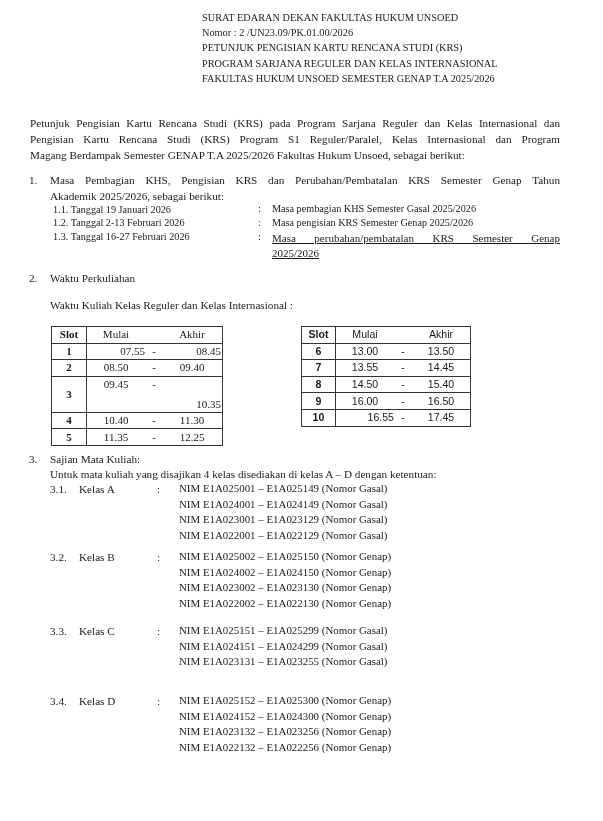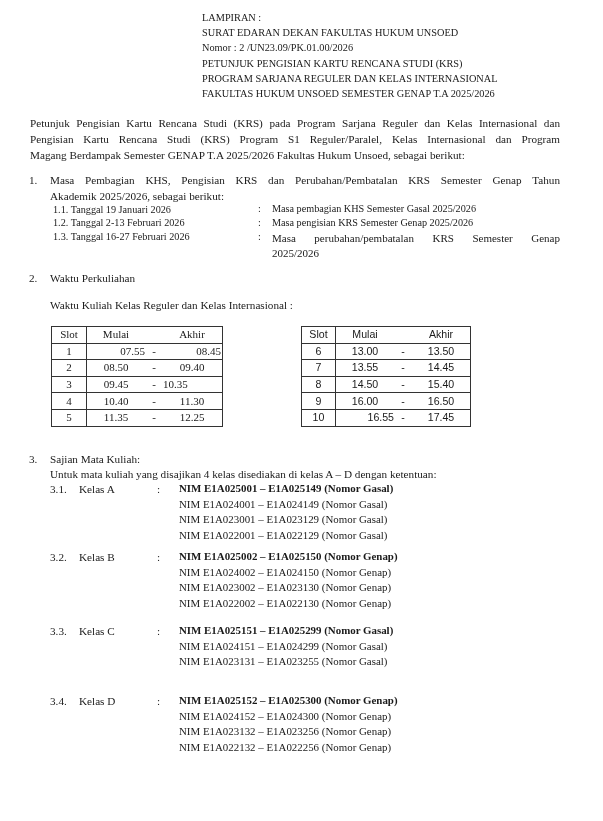--- a/index.html
+++ b/index.html
@@ -6,34 +6,33 @@
   body { width: 603px; height: 821px; position: relative; overflow: hidden;
          font-family: "Liberation Serif", "DejaVu Serif", serif; color: #1a1a1a; }
   .abs { position: absolute; white-space: nowrap; }
   .hdr { left: 202px; font-size: 10.3px; line-height: 15.2px; }
   .hdr div { height: 15.2px; }
   .p { font-size: 11.2px; line-height: 16px; }
   .justify { text-align: justify; text-align-last: justify; white-space: normal; }
   .small { font-size: 10.2px; }
   table.slot { position: absolute; border-collapse: collapse; font-size: 11px; }
   table.slot td { border: 1px solid #333; height: 15.6px; padding: 0; line-height: 15px; }
-  table.slot td.s { text-align: center; }
+  table.slot td.s { text-align: center; font-weight: bold; }
   table.slot td.t { padding: 0; }
   .trow { display: flex; }
   .trow span { display: inline-block; }
   table.sans { font-family: "Liberation Sans", "DejaVu Sans", sans-serif; font-size: 10.6px; }
   .nim { position: absolute; left: 179px; font-size: 10.9px; line-height: 15.5px; }
   .nim div { height: 15.5px; white-space: nowrap; }
-  .nim .b { font-weight: bold; }
+  .nim .b { font-weight: normal; }
 </style>
 </head>
 <body>
 
 <div class="abs hdr" style="top:10px;">
-  <div>LAMPIRAN :</div>
   <div>SURAT EDARAN DEKAN FAKULTAS HUKUM UNSOED</div>
   <div>Nomor : 2 /UN23.09/PK.01.00/2026</div>
   <div>PETUNJUK PENGISIAN KARTU RENCANA STUDI (KRS)</div>
   <div>PROGRAM SARJANA REGULER DAN KELAS INTERNASIONAL</div>
   <div>FAKULTAS HUKUM UNSOED SEMESTER GENAP T.A 2025/2026</div>
 </div>
 
 <div class="abs p" style="left:30px; top:115px; width:530px;">
   <div class="justify">Petunjuk Pengisian Kartu Rencana Studi (KRS) pada Program Sarjana Reguler dan Kelas Internasional dan</div>
   <div class="justify">Pengisian Kartu Rencana Studi (KRS) Program S1 Reguler/Paralel, Kelas Internasional dan Program</div>
@@ -58,21 +57,21 @@
   <span>Tanggal 2-13 Februari 2026</span>
 </div>
 <div class="abs small" style="left:258px; top:217px;">:</div>
 <div class="abs small" style="left:272px; top:217px;">Masa pengisian KRS Semester Genap 2025/2026</div>
 
 <div class="abs small" style="left:53px; top:231px;">
   <span>1.3.</span>
   <span>Tanggal 16-27 Februari 2026</span>
 </div>
 <div class="abs small" style="left:258px; top:231px;">:</div>
-<div class="abs" style="left:272px; top:231px; width:288px; font-size:11px; line-height:14.5px;">
+<div class="abs" style="left:272px; top:231px; width:288px; font-size:11px; line-height:14.5px;text-decoration:underline;">
   <div class="justify">Masa perubahan/pembatalan KRS Semester Genap</div>
   <div>2025/2026</div>
 </div>
 
 <div class="abs p" style="left:29px; top:270px;">2.</div>
 <div class="abs p" style="left:50px; top:270px;">Waktu Perkuliahan</div>
 <div class="abs p" style="left:50px; top:297px;">Waktu Kuliah Kelas Reguler dan Kelas Internasional :</div>
 
 <table class="slot" style="left:51px; top:326px; width:172px;">
   <tbody>
@@ -105,21 +104,21 @@
       <span style="width:58px; text-align:center;">09.40</span>
     </div>
         </td>
   </tr>
   <tr>
     <td class="s">3</td>
     <td class="t">
           <div class="trow">
       <span style="width:58px; text-align:center;">09.45</span>
       <span style="width:18px; text-align:center;">-</span>
-      <span style="width:58px; text-align:left;">10.35</span>
+      <span style="width:58px; text-align:right;margin-top:20px;">10.35</span>
     </div>
         </td>
   </tr>
   <tr>
     <td class="s">4</td>
     <td class="t">
           <div class="trow">
       <span style="width:58px; text-align:center;">10.40</span>
       <span style="width:18px; text-align:center;">-</span>
       <span style="width:58px; text-align:center;">11.30</span>

